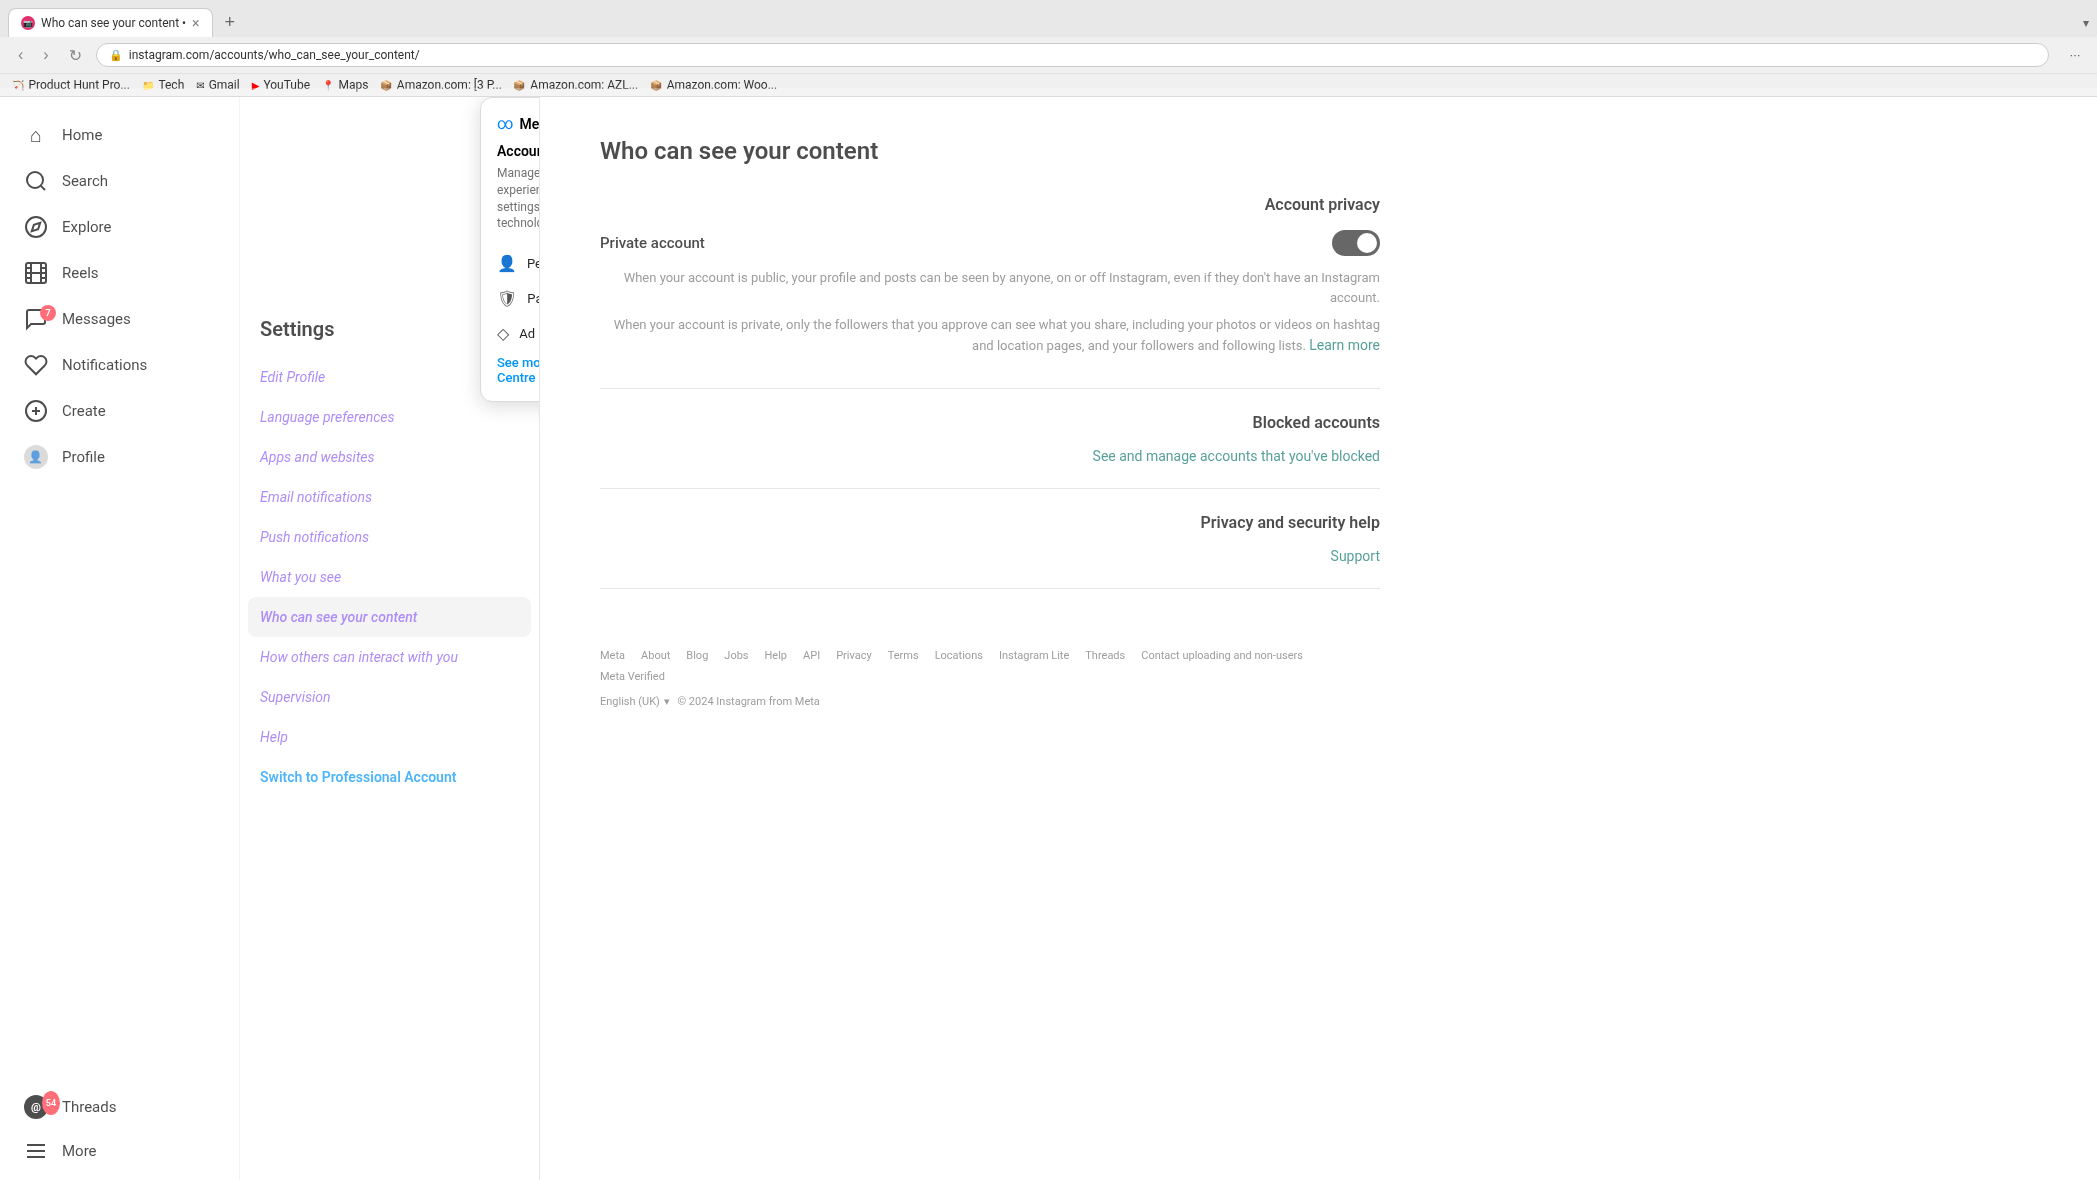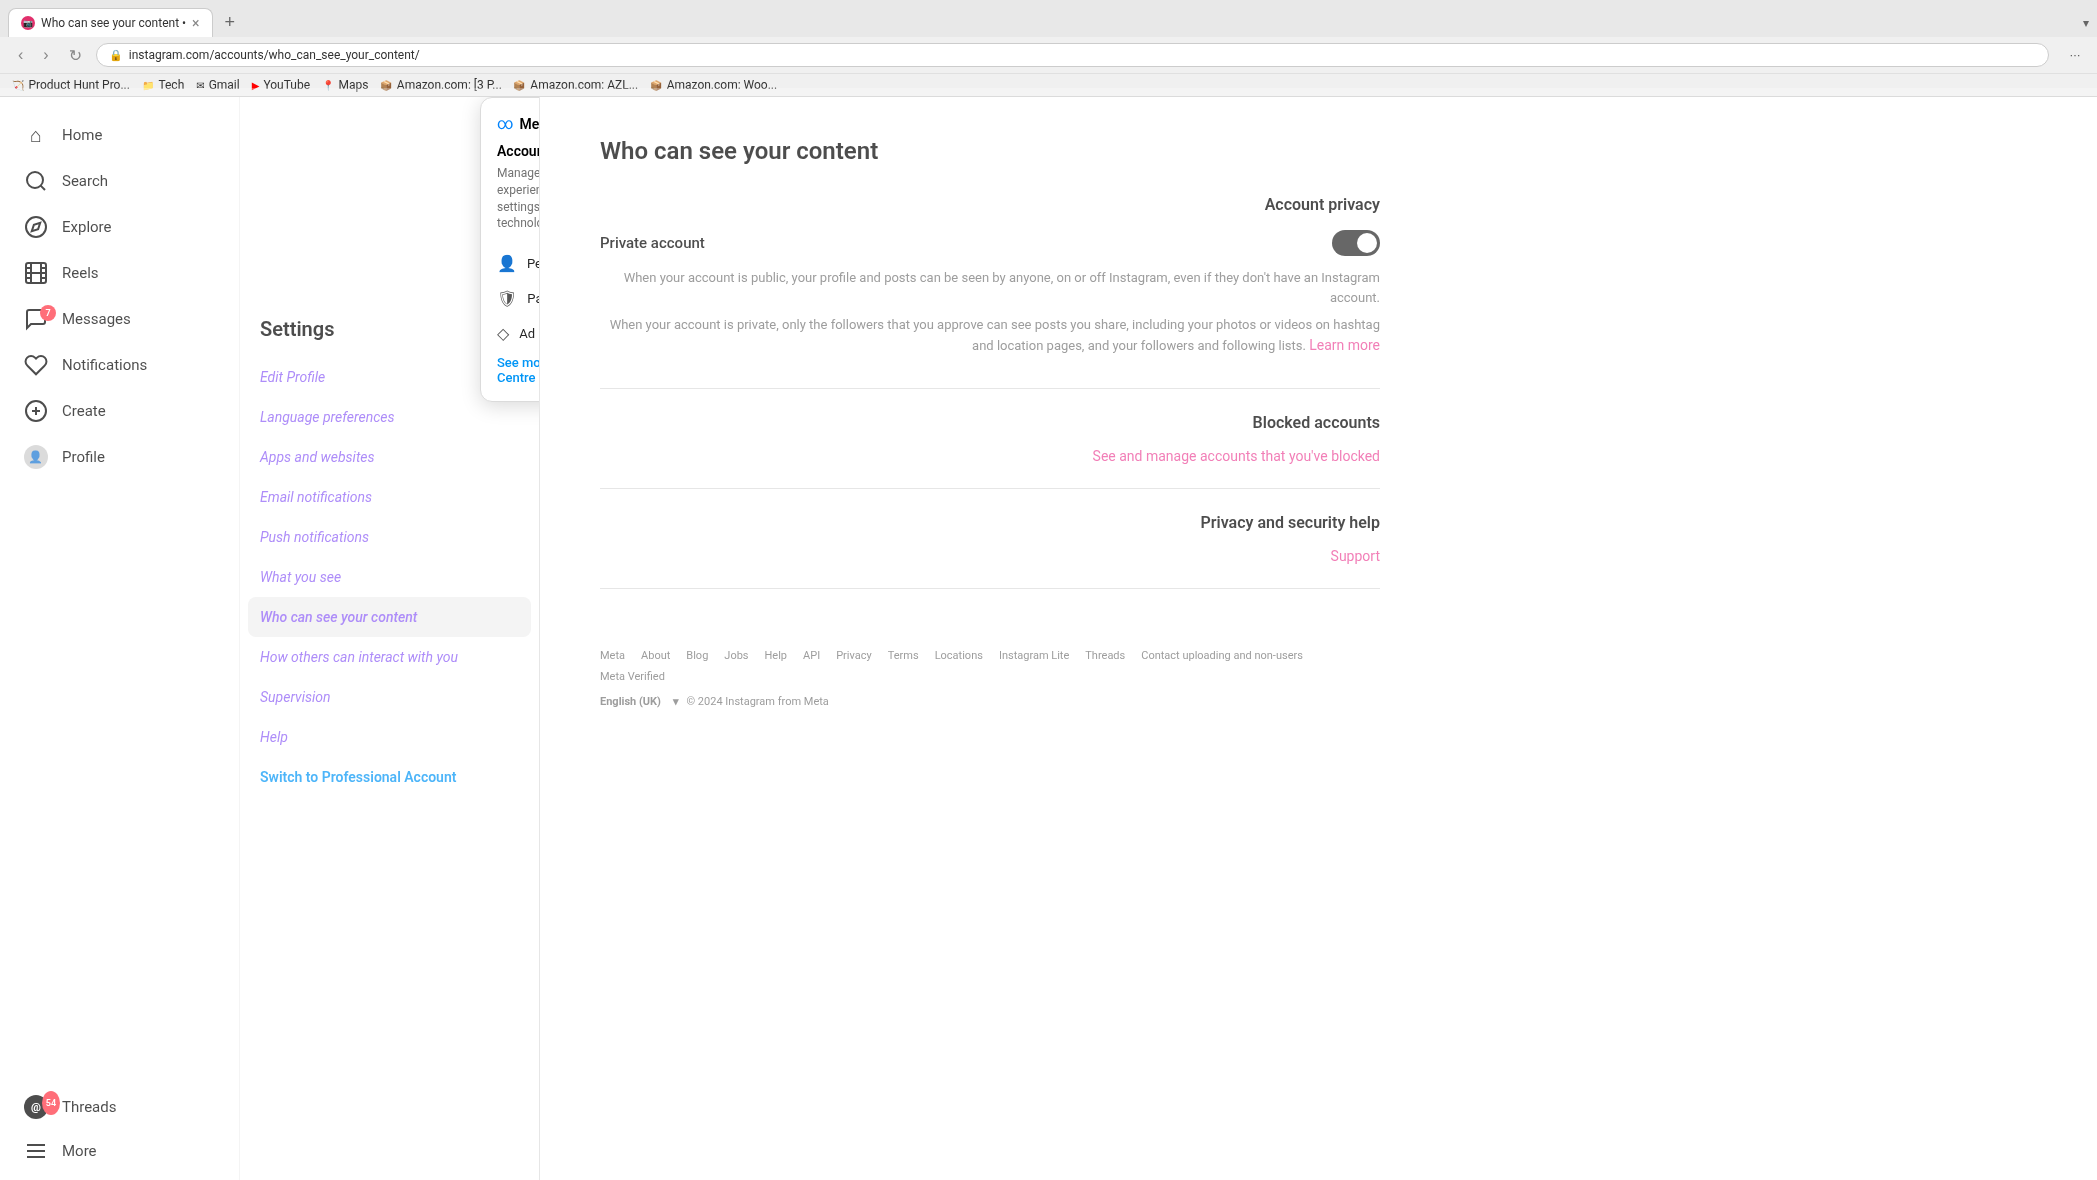--- a/index.html
+++ b/index.html
@@ -60,26 +60,26 @@
     .main-content { flex: 1; overflow-y: auto; padding: 40px 60px; max-width: 900px; }
     .page-title { font-size: 24px; font-weight: 600; margin-bottom: 30px; }
     .section { margin-bottom: 24px; padding-bottom: 24px; border-bottom: 1px solid #dbdbdb; text-align: right; }
     .section:last-of-type { border-bottom: none; }
     .section-title { font-size: 16px; font-weight: 600; margin-bottom: 16px; color: #000; }
     .setting-row { display: flex; align-items: center; justify-content: space-between; margin-bottom: 12px; }
     .setting-label { font-size: 15px; font-weight: 500; }
     .toggle { width: 48px; height: 26px; background: #262626; border-radius: 13px; position: relative; cursor: pointer; flex-shrink: 0; }
     .toggle-knob { position: absolute; top: 3px; right: 3px; width: 20px; height: 20px; background: white; border-radius: 50%; }
     .setting-desc { font-size: 13px; color: #737373; line-height: 1.5; margin-bottom: 8px; }
-    .link-text { color: #ec4899; cursor: pointer; font-size: 14px; display: inline-block; }
+    .link-text { color: #0f766e; cursor: pointer; font-size: 14px; display: inline-block; }
     .footer { margin-top: 60px; }
     .footer-links { display: flex; flex-wrap: wrap; gap: 8px 16px; font-size: 11px; color: #737373; margin-bottom: 12px; }
     .footer-link { cursor: pointer; color: #737373; }
     .footer-bottom { font-size: 11px; color: #737373; display: flex; align-items: center; gap: 8px; }
-    .footer-lang { display: flex; align-items: center; gap: 12px; cursor: pointer; font-weight: bold; }
+    .footer-lang { display: flex; align-items: center; gap: 4px; cursor: pointer; }
 
     
     .overlay { position: fixed; top: 88px; left: 0; right: 0; bottom: 0; background: rgba(255,255,255,0.3); z-index: 50; }
   </style>
 </head>
 <body>
 
 <div class="browser-chrome">
   <div class="tab-bar">
     <div class="tab">
@@ -284,21 +284,21 @@
     <div class="section">
       <div class="section-title">Account privacy</div>
       <div class="setting-row">
         <span class="setting-label">Private account</span>
         <div class="toggle">
           <div class="toggle-knob"></div>
         </div>
       </div>
       <p class="setting-desc">When your account is public, your profile and posts can be seen by anyone, on or off Instagram, even if they don't have an Instagram account.</p>
       <p class="setting-desc">
-        <span>When your account is private, only the followers that you approve can see posts you share, including your photos or videos on hashtag and location pages, and your followers and following lists.</span>
+        <span>When your account is private, only the followers that you approve can see what you share, including your photos or videos on hashtag and location pages, and your followers and following lists.</span>
         <span> </span><a class="link-text">Learn more</a>
       </p>
     </div>
 
     <div class="section">
       <div class="section-title">Blocked accounts</div>
       <a class="link-text">See and manage accounts that you've blocked</a>
     </div>
 
     <div class="section">

